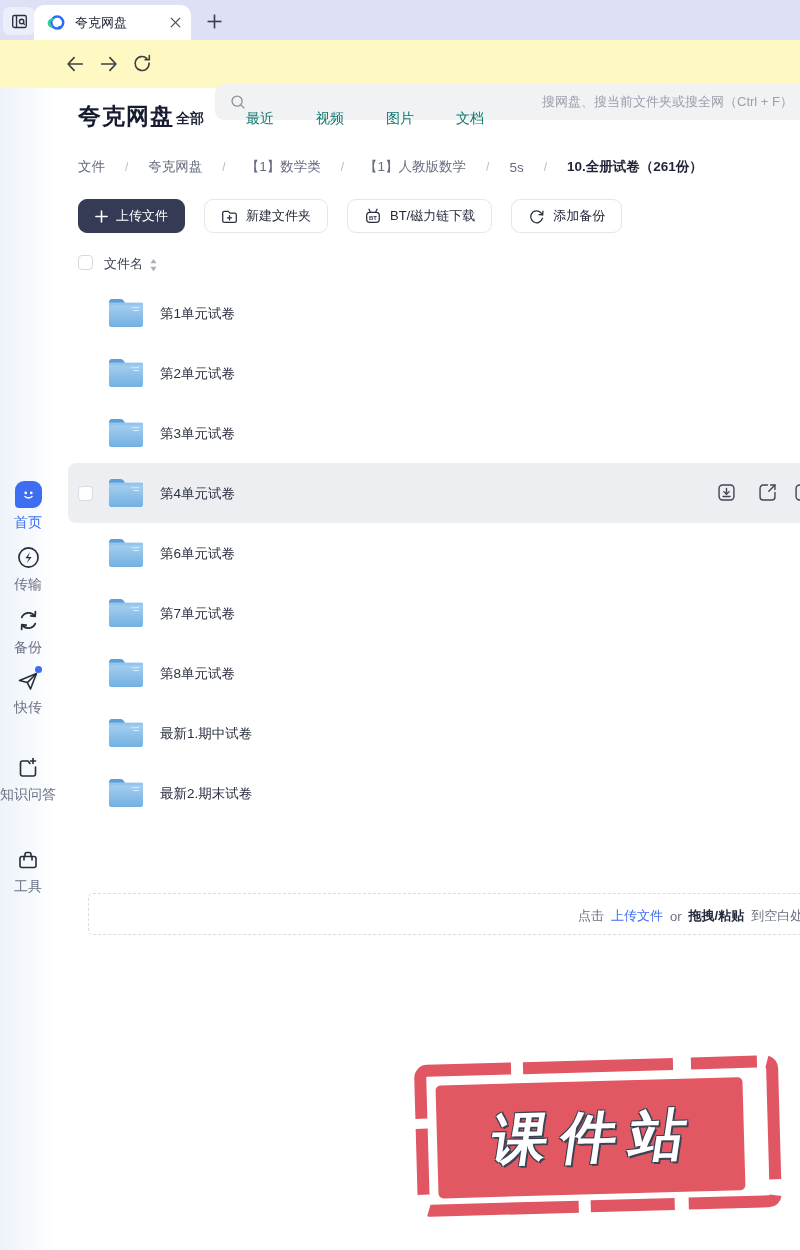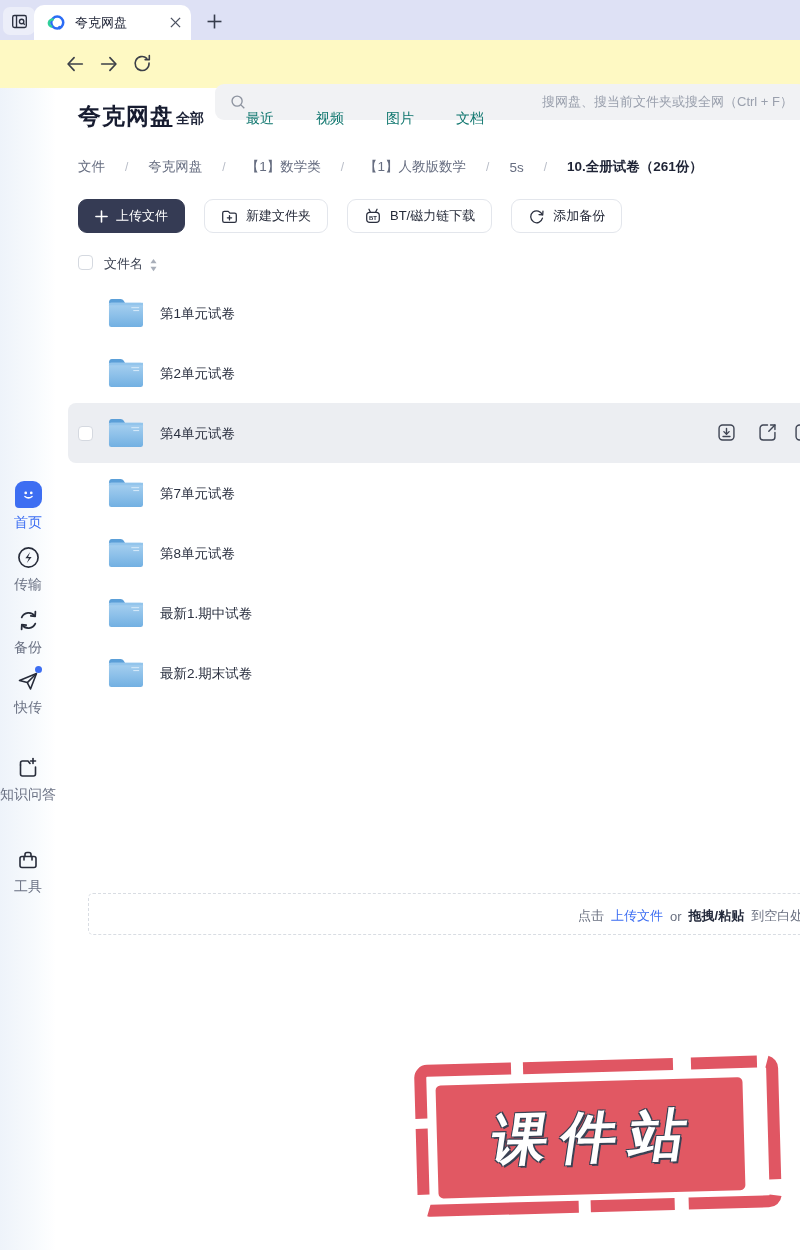--- a/index.html
+++ b/index.html
@@ -318,20 +318,26 @@
           <use href="#sym-folder"></use>
         </svg>
       <span class="fname">第1单元试卷</span>
     </div>
     <div class="row">
       <svg class="folder">
           <use href="#sym-folder"></use>
         </svg>
       <span class="fname">第2单元试卷</span>
     </div>
+    <div class="row">
+      <svg class="folder">
+          <use href="#sym-folder"></use>
+        </svg>
+      <span class="fname">第3单元试卷</span>
+    </div>
     <div class="row hovered">
       <div class="row-bg"></div>
       <div class="cb row-cb"></div>
       <svg class="folder">
           <use href="#sym-folder"></use>
         </svg>
       <span class="fname">第4单元试卷</span>
       <span class="row-act" style="left:716px">
         <svg width="21" height="21" viewBox="0 0 24 24" fill="none" stroke="#3f4554" stroke-width="1.6" stroke-linecap="round" stroke-linejoin="round">
           <rect x="3.5" y="3.5" width="17" height="17" rx="4"></rect>
@@ -350,20 +356,26 @@
       <span class="row-act" style="left:793px">
         <svg width="21" height="21" viewBox="0 0 24 24" fill="none" stroke="#3f4554" stroke-width="1.6" stroke-linecap="round">
           <rect x="3.5" y="3.5" width="17" height="17" rx="4"></rect>
         </svg>
       </span>
     </div>
     <div class="row">
       <svg class="folder">
           <use href="#sym-folder"></use>
         </svg>
+      <span class="fname">第6单元试卷</span>
+    </div>
+    <div class="row">
+      <svg class="folder">
+          <use href="#sym-folder"></use>
+        </svg>
       <span class="fname">第7单元试卷</span>
     </div>
     <div class="row">
       <svg class="folder">
           <use href="#sym-folder"></use>
         </svg>
       <span class="fname">第8单元试卷</span>
     </div>
     <div class="row">
       <svg class="folder">

